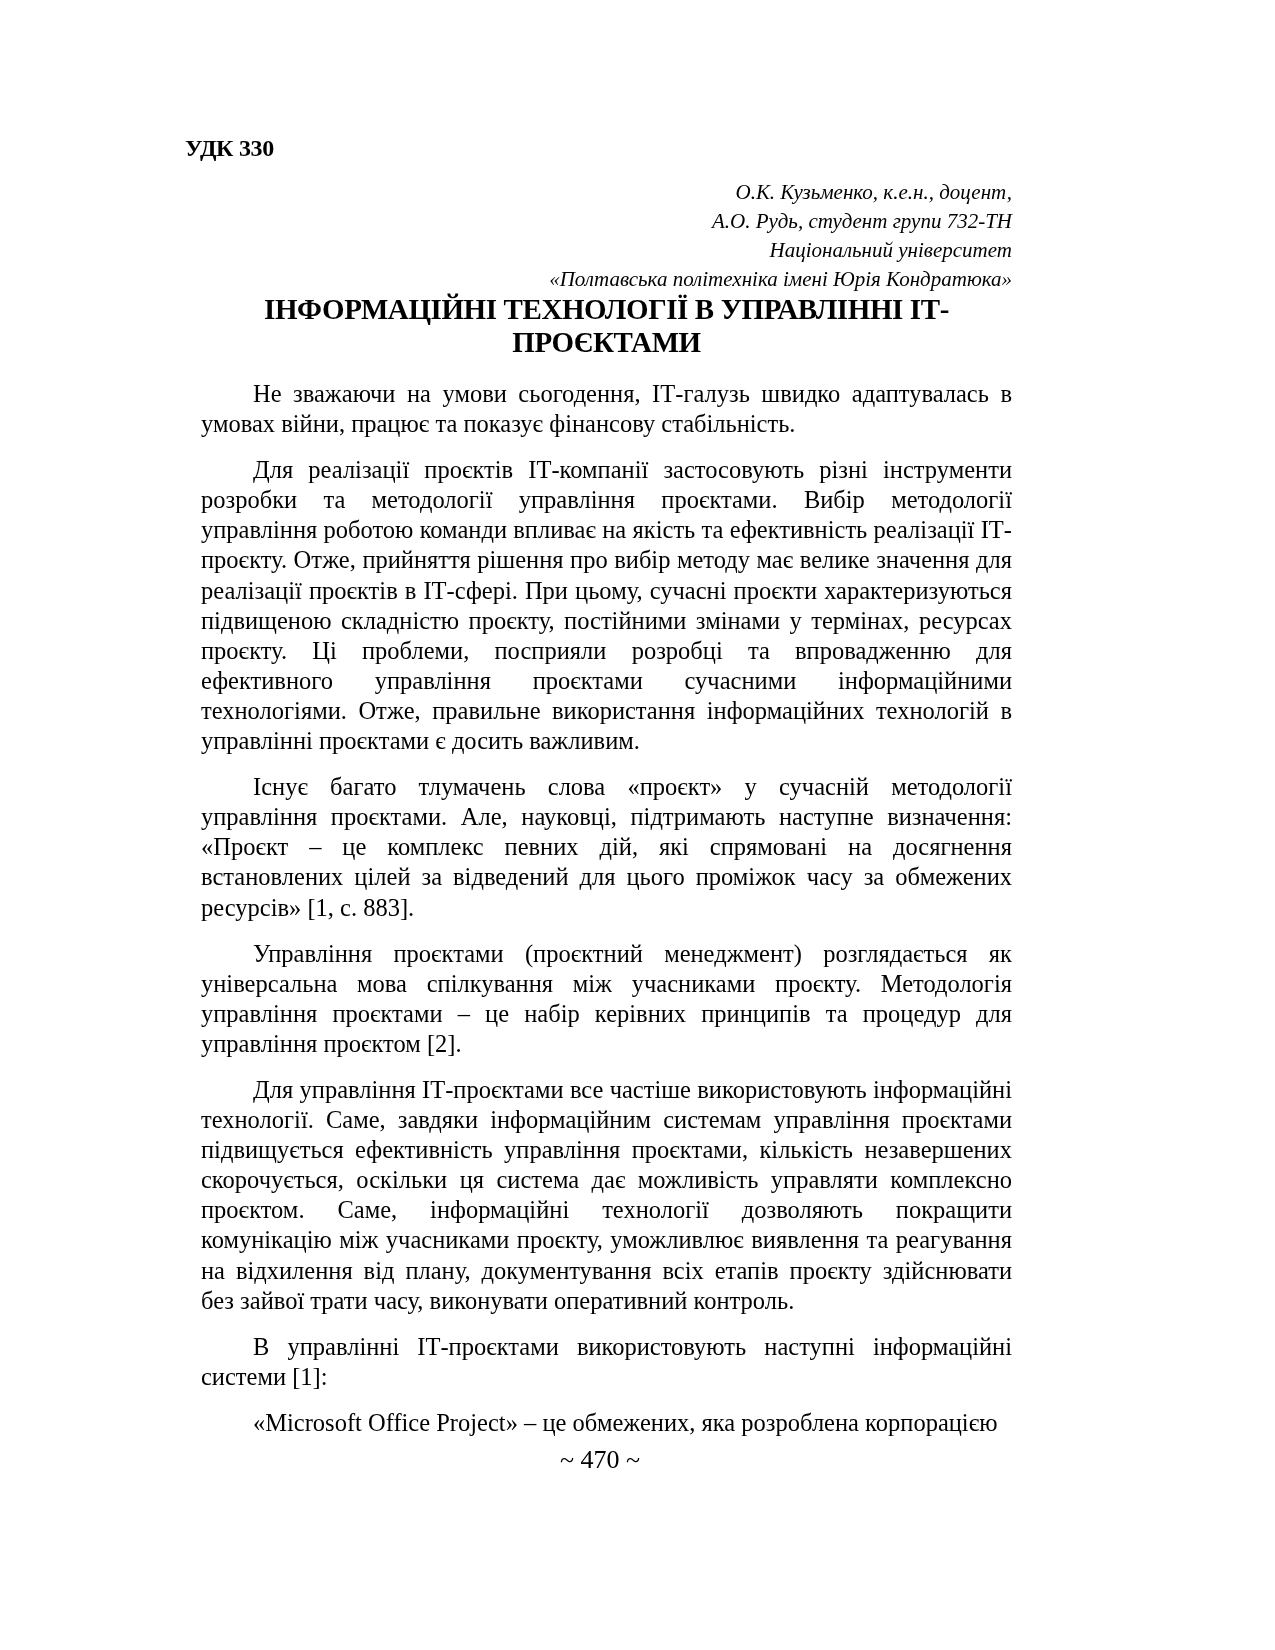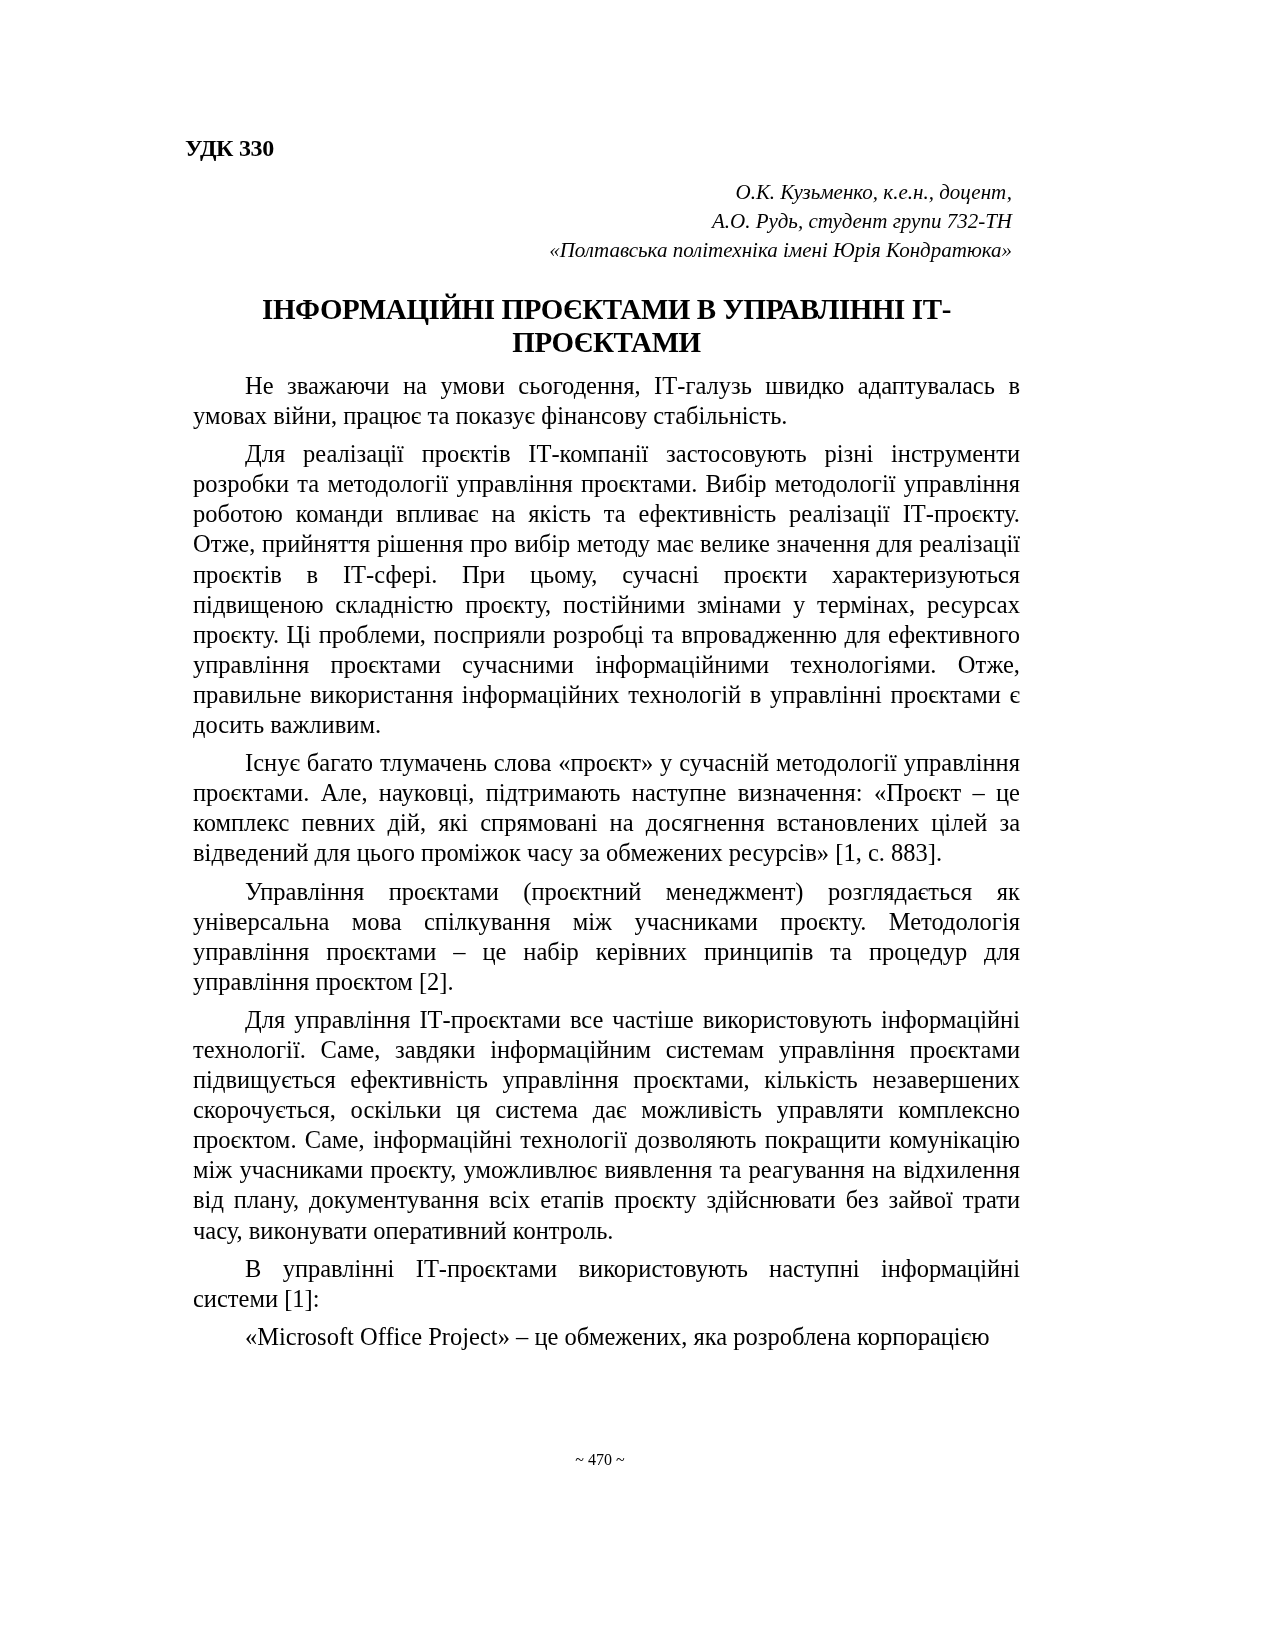--- a/index.html
+++ b/index.html
@@ -54,48 +54,49 @@
     .body-text {
       position: absolute;
       left: 0;
       top: 363px;
       width: 843px;
       font-size: 24.5px;
       line-height: 30.1px;
       text-align: justify;
     }
     .body-text p {
-      margin: 8px;
+      margin: 16px;
       text-indent: 52px;
     }
     .footer {
       position: absolute;
       left: 0;
       width: 1200px;
       top: 1445px;
       text-align: center;
-      font-size: 16px;
+      font-size: 26px;
       line-height: 30px;
     }
   </style>
 </head>
 <body>
 
 <div class="page">
 
   <div class="udk">УДК 330</div>
 
   <div class="authors">
     <div>О.К. Кузьменко, к.е.н., доцент,</div>
     <div>А.О. Рудь, студент групи 732-ТН</div>
+    <div>Національний університет</div>
     <div>«Полтавська політехніка імені Юрія Кондратюка»</div>
   </div>
 
   <div class="title">
-    <div>ІНФОРМАЦІЙНІ ПРОЄКТАМИ В УПРАВЛІННІ ІТ-</div>
+    <div>ІНФОРМАЦІЙНІ ТЕХНОЛОГІЇ В УПРАВЛІННІ ІТ-</div>
     <div>ПРОЄКТАМИ</div>
   </div>
 
   <div class="body-text">
     <p>Не зважаючи на умови сьогодення, ІТ-галузь швидко адаптувалась в умовах війни, працює та показує фінансову стабільність.</p>
     <p>Для реалізації проєктів ІТ-компанії застосовують різні інструменти розробки та методології управління проєктами. Вибір методології управління роботою команди впливає на якість та ефективність реалізації ІТ-проєкту. Отже, прийняття рішення про вибір методу має велике значення для реалізації проєктів в ІТ-сфері. При цьому, сучасні проєкти характеризуються підвищеною складністю проєкту, постійними змінами у термінах, ресурсах проєкту. Ці проблеми, посприяли розробці та впровадженню для ефективного управління проєктами сучасними інформаційними технологіями. Отже, правильне використання інформаційних технологій в управлінні проєктами є досить важливим.</p>
     <p>Існує багато тлумачень слова «проєкт» у сучасній методології управління проєктами. Але, науковці, підтримають наступне визначення: «Проєкт – це комплекс певних дій, які спрямовані на досягнення встановлених цілей за відведений для цього проміжок часу за обмежених ресурсів» [1, с. 883].</p>
     <p>Управління проєктами (проєктний менеджмент) розглядається як універсальна мова спілкування між учасниками проєкту. Методологія управління проєктами – це набір керівних принципів та процедур для управління проєктом [2].</p>
     <p>Для управління ІТ-проєктами все частіше використовують інформаційні технології. Саме, завдяки інформаційним системам управління проєктами підвищується ефективність управління проєктами, кількість незавершених скорочується, оскільки ця система дає можливість управляти комплексно проєктом. Саме, інформаційні технології дозволяють покращити комунікацію між учасниками проєкту, уможливлює виявлення та реагування на відхилення від плану, документування всіх етапів проєкту здійснювати без зайвої трати часу, виконувати оперативний контроль.</p>
     <p>В управлінні ІТ-проєктами використовують наступні інформаційні системи [1]:</p>

